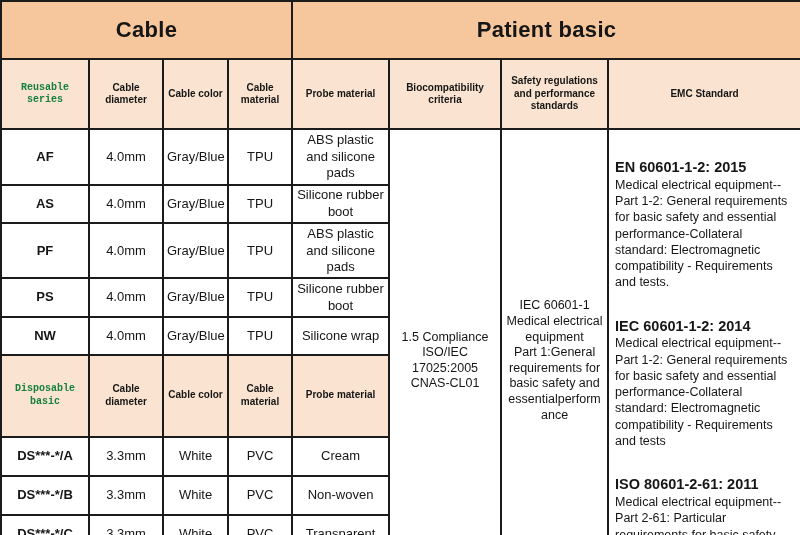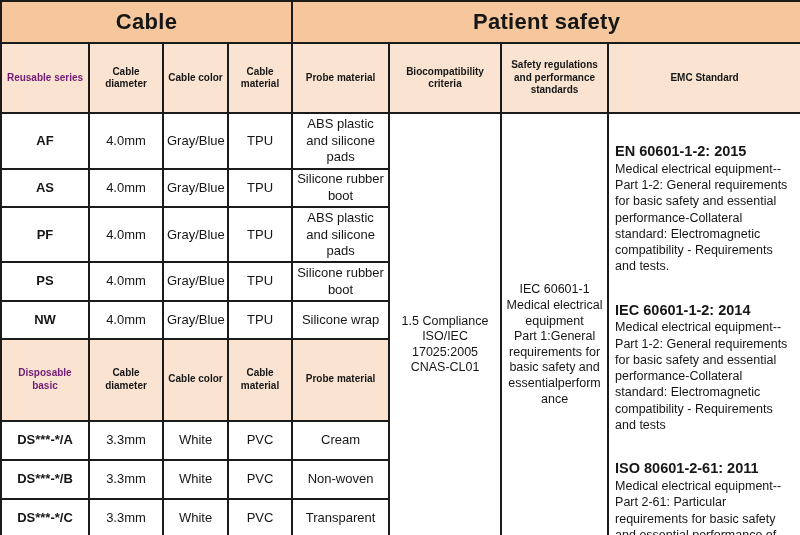--- a/index.html
+++ b/index.html
@@ -26,41 +26,41 @@
     background: #f6c79d;
     font-size: 22px;
     font-weight: 700;
     letter-spacing: 0.3px;
   }
   .colhead {
     background: #fae4d1;
     font-weight: 700;
     font-size: 10px;
   }
-  .red { color: #701a75; }
+  .red { color: #15803d; font-family: Liberation Mono, monospace; }
   .series { font-weight: 700; }
   .merged-center { font-size: 12.5px; }
   .safety-cell {
     font-size: 12.5px;
     overflow-wrap: break-word;
     word-break: break-word;
     padding: 1px 4px;
   }
   .emc-cell {
     text-align: left;
     vertical-align: top;
     padding: 2px 4px 0 6px;
     font-size: 12.5px;
     line-height: 1.3;
   }
   .emc-block { margin-bottom: 10px; margin-top: 26px; }
   .emc-block:last-child { margin-bottom: 0; }
   .emc-title { font-size: 14.5px; font-weight: 700; }
   .bold { font-weight: 400; }
-  tr.r-group   { height: 42px; }
+  tr.r-group   { height: 58px; }
   tr.r-colhead { height: 70px; }
   tr.r-data    { height: 36px; }
   tr.r-disphead{ height: 78px; }
   tr.r-data2   { height: 37px; }
 </style>
 </head>
 <body>
 
 <table class="spec">
   <colgroup>
@@ -70,21 +70,21 @@
     <col style="width:64px">
     <col style="width:97px">
     <col style="width:112px">
     <col style="width:107px">
     <col style="width:193px">
   </colgroup>
 
   <tbody>
       <tr class="r-group">
     <td class="group-header" colspan="4">Cable</td>
-    <td class="group-header" colspan="4">Patient safety</td>
+    <td class="group-header" colspan="4">Patient basic</td>
   </tr>
 
   <tr class="r-colhead">
     <td class="colhead red">Reusable series</td>
     <td class="colhead">Cable diameter</td>
     <td class="colhead">Cable color</td>
     <td class="colhead">Cable material</td>
     <td class="colhead">Probe material</td>
     <td class="colhead">Biocompatibility criteria</td>
     <td class="colhead">Safety regulations and performance standards</td>

